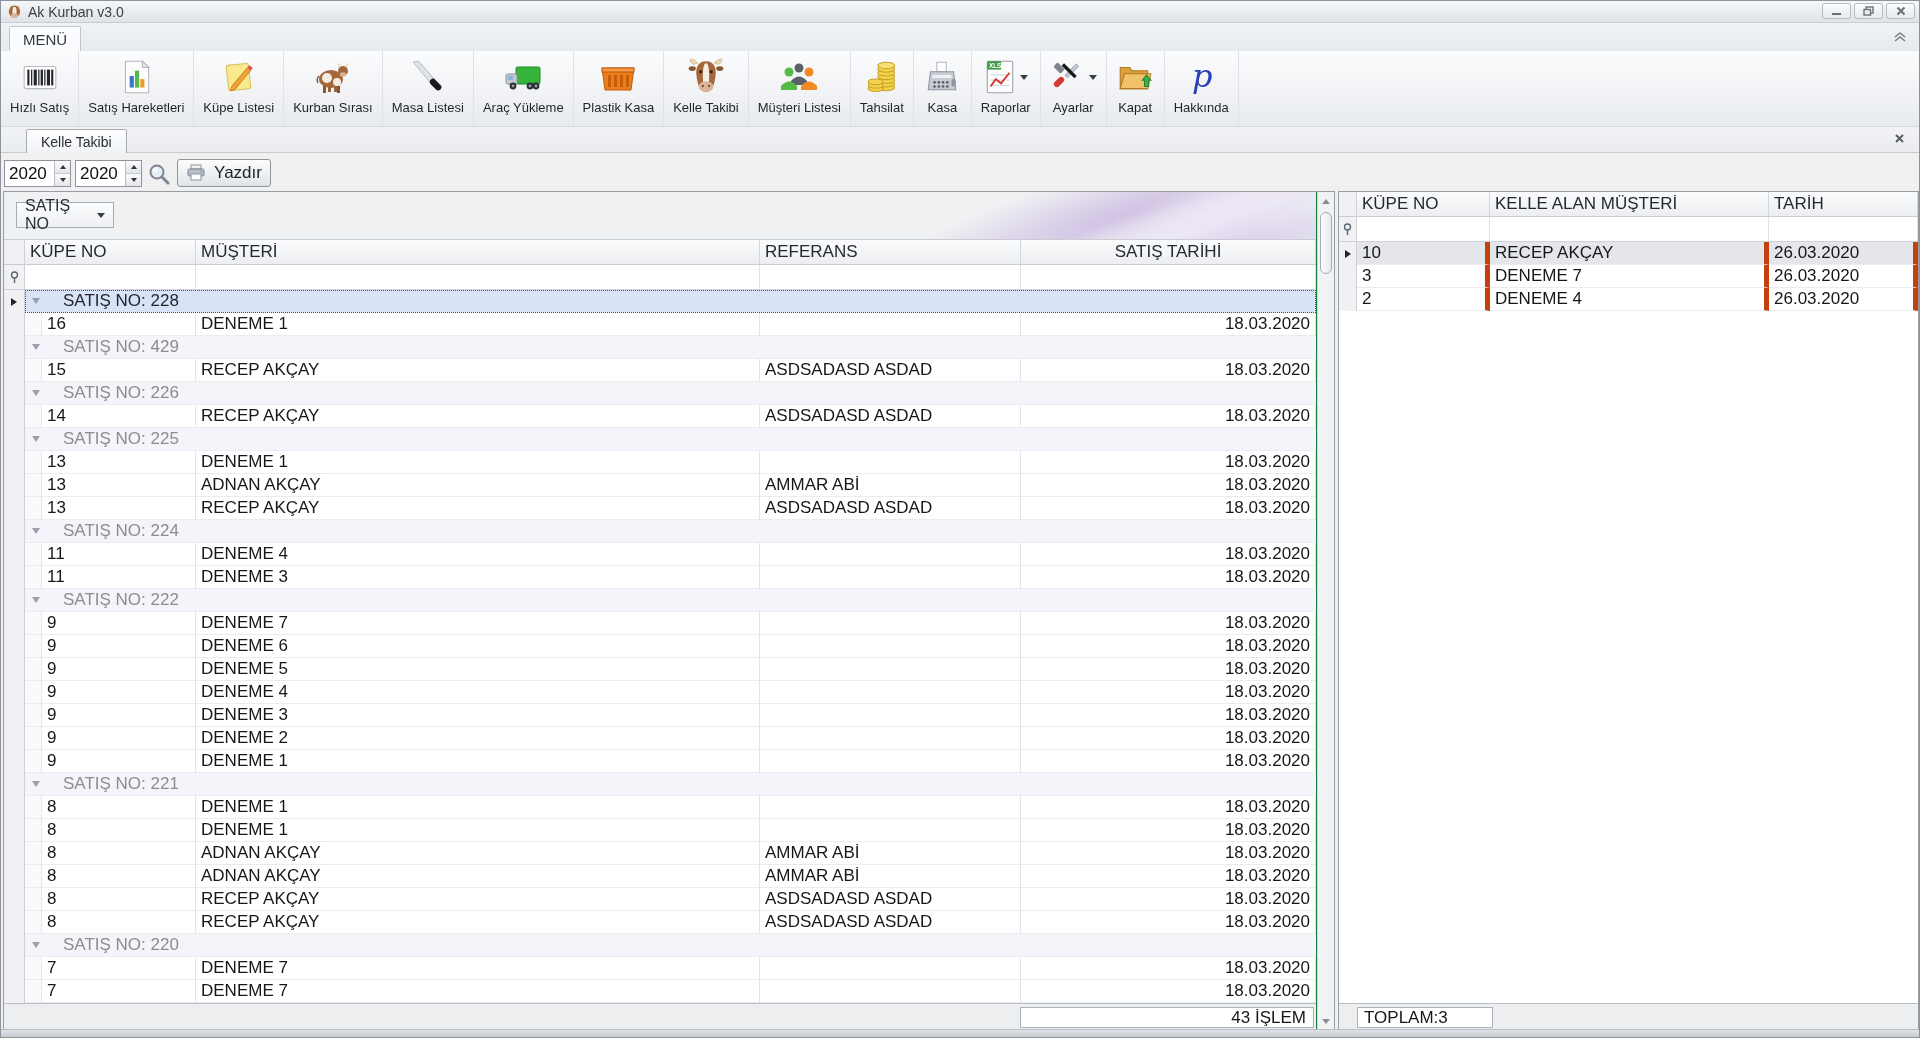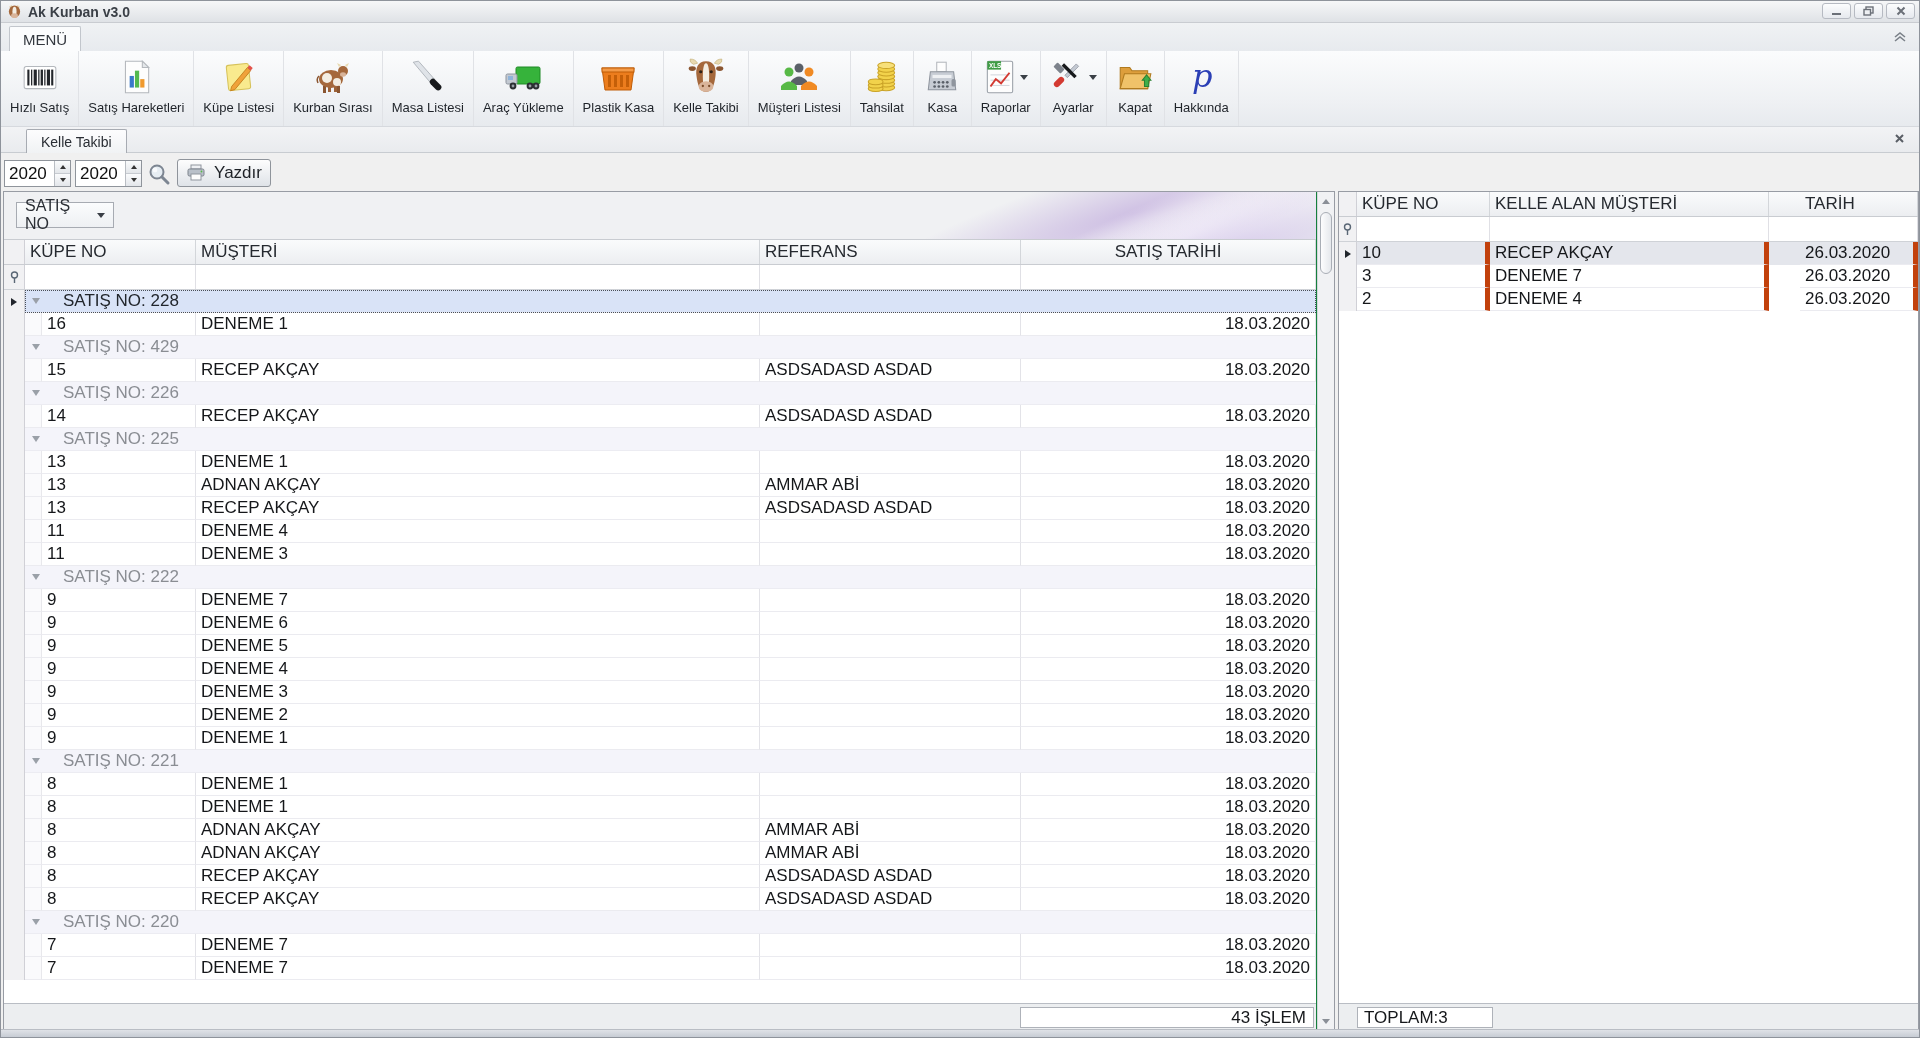--- a/index.html
+++ b/index.html
@@ -4,21 +4,21 @@
 <style>
   html,body{margin:0;padding:0;background:#9aa0a8;}
   *{box-sizing:border-box;}
   .window{position:relative;width:1920px;height:1038px;background:#f0f0f0;
     font-family:"Liberation Sans","DejaVu Sans",sans-serif;color:#1a1a1a;overflow:hidden;
     border:1px solid #8e939b;}
   
   .titlebar{position:absolute;left:0;top:0;width:100%;height:22px;
     background:linear-gradient(#f6f7f8,#dfe2e6);border-bottom:1px solid #c9ccd1;
     display:flex;align-items:center;padding-left:6px;}
-  .titlebar .ttl{font-size:14px;font-weight:bold;color:#3a3f46;margin-left:6px;}
+  .titlebar .ttl{font-size:14px;font-weight:normal;color:#3a3f46;margin-left:6px;}
   .winbtns{position:absolute;right:4px;top:2px;display:flex;gap:3px;}
   .wbtn{width:29px;height:16px;border:1px solid #b6bac2;border-radius:3px;
     background:linear-gradient(#fcfdfe,#e6e9ee);display:flex;align-items:center;justify-content:center;}
   
   .menubar{position:absolute;left:0;top:22px;width:100%;height:28px;
     background:linear-gradient(#f0f2f4,#e7eaee);}
   .menutab{position:absolute;left:8px;top:3px;height:25px;padding:0 13px;
     background:#fbfcfd;border:1px solid #c2c6cc;border-bottom:none;border-radius:2px 2px 0 0;
     font-size:15px;color:#33383f;display:flex;align-items:center;}
   .ribbon-collapse{position:absolute;right:12px;top:8px;}
@@ -106,21 +106,21 @@
   .varrow{position:absolute;left:1px;width:14px;height:16px;display:flex;align-items:center;justify-content:center;}
   .vthumb{position:absolute;left:2px;top:20px;width:12px;height:62px;border:1px solid #a9aeb6;
     border-radius:7px;background:linear-gradient(90deg,#fdfdfe,#e5e8ec);}
   .tri-up-g{width:0;height:0;border-left:4px solid transparent;border-right:4px solid transparent;border-bottom:5px solid #8a8f97;}
   .tri-down-g{width:0;height:0;border-left:4px solid transparent;border-right:4px solid transparent;border-top:5px solid #8a8f97;}
   
   .rgrid{left:1337px;top:190px;width:581px;height:840px;}
   .r-ind{width:18px;flex:0 0 18px;}
   .r-kupe{width:133px;flex:0 0 133px;}
   .r-mus{width:279px;flex:0 0 279px;}
-  .r-tar{flex:1;margin-left:31px;}
+  .r-tar{flex:1;}
   .rrow.selrow{background:#e4e6ec;}
   .rrow .c{border-right:5px solid #c2410c;border-bottom:1px solid #ebebf0;display:flex;align-items:center;
     padding:0 5px;white-space:nowrap;overflow:hidden;color:#15171a;}
   
   .bottomstrip{position:absolute;left:0;bottom:0;width:100%;height:8px;
     background:linear-gradient(#dfe2e7,#c7ccd4);border-top:1px solid #b9bdc4;}
   svg{display:block;}
 </style>
 </head>
 <body>
@@ -573,20 +573,27 @@
             <div class="c w-tar right">18.03.2020</div>
           </div>
           <div class="lrow drow">
             <div class="ind"></div>
             <div class="indent"></div>
             <div class="c w-kupe-d">13</div>
             <div class="c w-mus">RECEP AKÇAY</div>
             <div class="c w-ref">ASDSADASD ASDAD</div>
             <div class="c w-tar right">18.03.2020</div>
           </div>
+          <div class="lrow grp">
+            <div class="ind"></div>
+            <div class="gcell">
+              <span class="garrow"></span>
+              <span>SATIŞ NO: 224</span>
+            </div>
+          </div>
           <div class="lrow drow">
             <div class="ind"></div>
             <div class="indent"></div>
             <div class="c w-kupe-d">11</div>
             <div class="c w-mus">DENEME 4</div>
             <div class="c w-ref"></div>
             <div class="c w-tar right">18.03.2020</div>
           </div>
           <div class="lrow drow">
             <div class="ind"></div>

